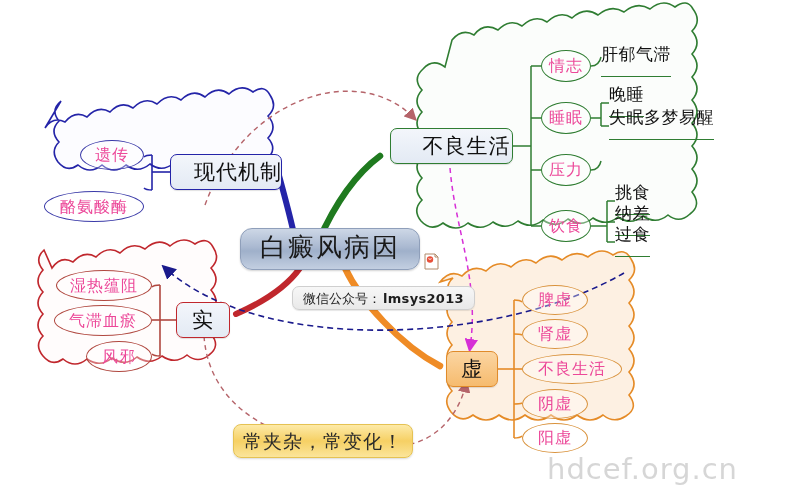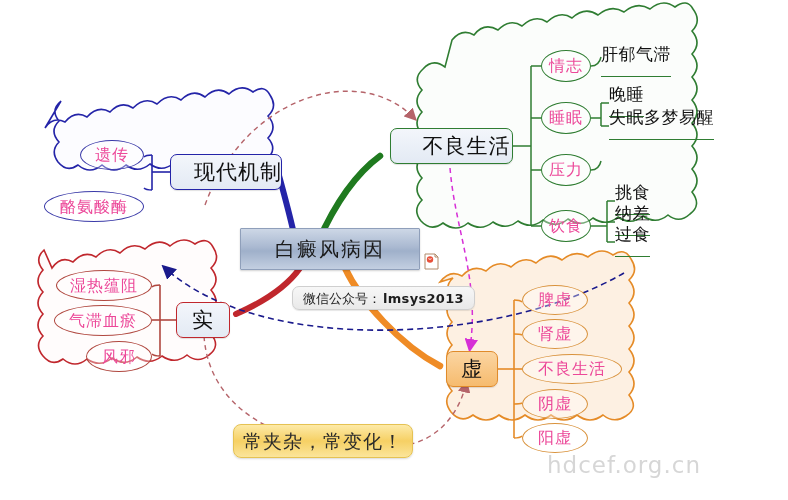--- a/index.html
+++ b/index.html
@@ -24,27 +24,27 @@
   .node{
     position:absolute;
     box-sizing:border-box;
     display:flex;align-items:center;justify-content:center;
     white-space:nowrap;
     line-height:1;
   }
 
   
   .root{
-    border-radius:1px;
+    border-radius:12px;
     background:linear-gradient(180deg,#cdd7e6 0%,#aab9d1 45%,#9fb0ca 55%,#c3cfe1 100%);
     border:1px solid #8f9fba;
     color:#1a1a1a;
-    font-size:20px;
+    font-size:26px;
     letter-spacing:2px;
-    font-family:Liberation Sans, sans-serif;
+    font-family:Liberation Mono, monospace;
     font-weight:normal;
     box-shadow:0 1px 2px rgba(0,0,0,.18);
   }
 
   
   .mainbox{
     border-radius:7px;
     font-size:21px;
     letter-spacing:1px;
     background:linear-gradient(180deg,#f3f6fb 0%,#e3eaf4 100%);
@@ -109,21 +109,21 @@
 
   
   .noteicon{
     position:absolute;
     width:15px;height:17px;
   }
 
   
   .watermark{
     position:absolute;
-    font-size:23px;
+    font-size:29px;
     color:rgba(120,120,120,0.30);
     letter-spacing:1px;
     font-family:"DejaVu Sans","Liberation Sans",sans-serif;
     user-select:none;
   }
 </style>
 </head>
 <body>
 
 <div id="canvas">

